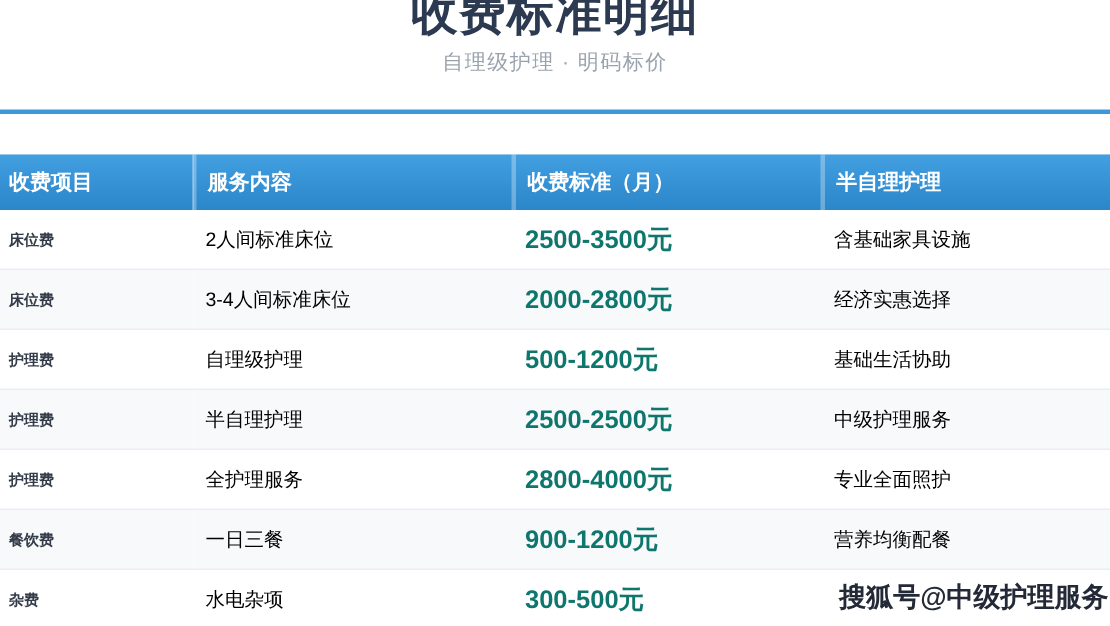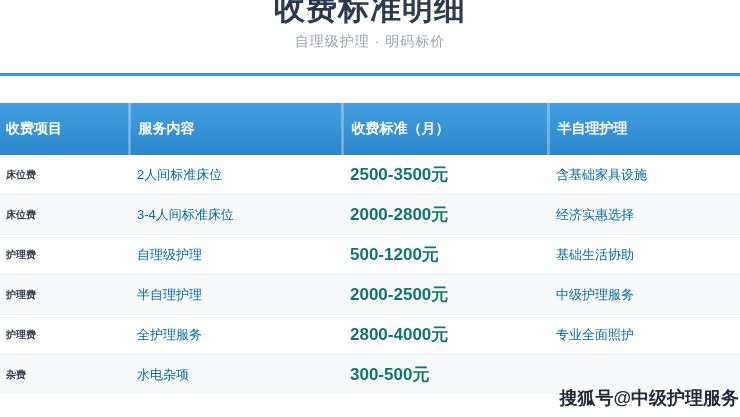--- a/index.html
+++ b/index.html
@@ -42,38 +42,38 @@
   }
 
   
   table.fee-table {
     margin-top: 27px;
     width: 740px;
     border-collapse: collapse;
     table-layout: fixed;
   }
   .fee-table th {
-    height: 52px;
+    height: 37px;
     background: linear-gradient(180deg, #429fe0 0%, #2b86ca 100%);
     color: #ffffff;
     font-size: 14px;
     font-weight: bold;
     text-align: left;
     padding: 0 0 0 8px;
     border-right: 3px solid rgba(255,255,255,0.30);
   }
   .fee-table th:first-child { padding-left: 6px; }
   .fee-table th:last-child  { border-right: none; }
 
   .fee-table td {
     height: 39px;
     padding: 0 0 0 8px;
     border-bottom: 1px solid #e9eef3;
     font-size: 13px;
-    color: #0369a1;
+    color: #000000;
     white-space: nowrap;
     overflow: hidden;
   }
   .fee-table tbody tr:nth-child(even) td { background: #f7f9fb; }
   .fee-table tbody tr:last-child td { border-bottom: none; }
 
   .fee-table td.cell-item {
     padding-left: 6px;
     font-size: 10px;
     font-weight: bold;
@@ -137,28 +137,34 @@
     </tr>
     <tr>
       <td class="cell-item">护理费</td>
       <td class="cell-service">自理级护理</td>
       <td class="cell-price">500-1200元</td>
       <td class="cell-note">基础生活协助</td>
     </tr>
     <tr>
       <td class="cell-item">护理费</td>
       <td class="cell-service">半自理护理</td>
-      <td class="cell-price">2000-2500元</td>
+      <td class="cell-price">2500-2500元</td>
       <td class="cell-note">中级护理服务</td>
     </tr>
     <tr>
       <td class="cell-item">护理费</td>
       <td class="cell-service">全护理服务</td>
       <td class="cell-price">2800-4000元</td>
       <td class="cell-note">专业全面照护</td>
+    </tr>
+    <tr>
+      <td class="cell-item">餐饮费</td>
+      <td class="cell-service">一日三餐</td>
+      <td class="cell-price">900-1200元</td>
+      <td class="cell-note">营养均衡配餐</td>
     </tr>
     <tr>
       <td class="cell-item">杂费</td>
       <td class="cell-service">水电杂项</td>
       <td class="cell-price">300-500元</td>
       <td class="cell-note"></td>
     </tr>
   </tbody>
 </table>
 

